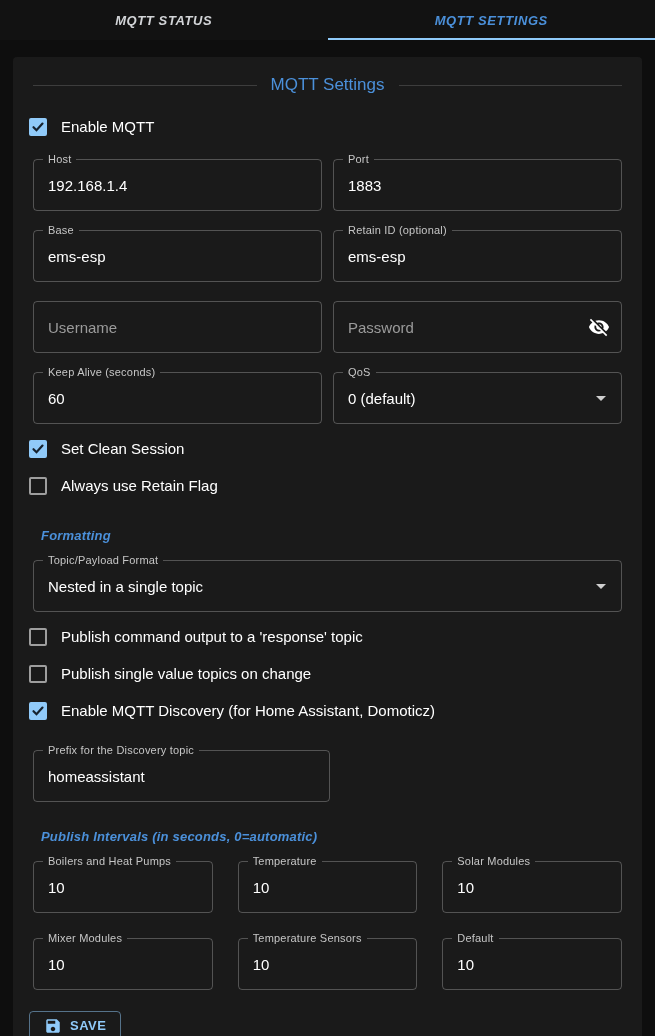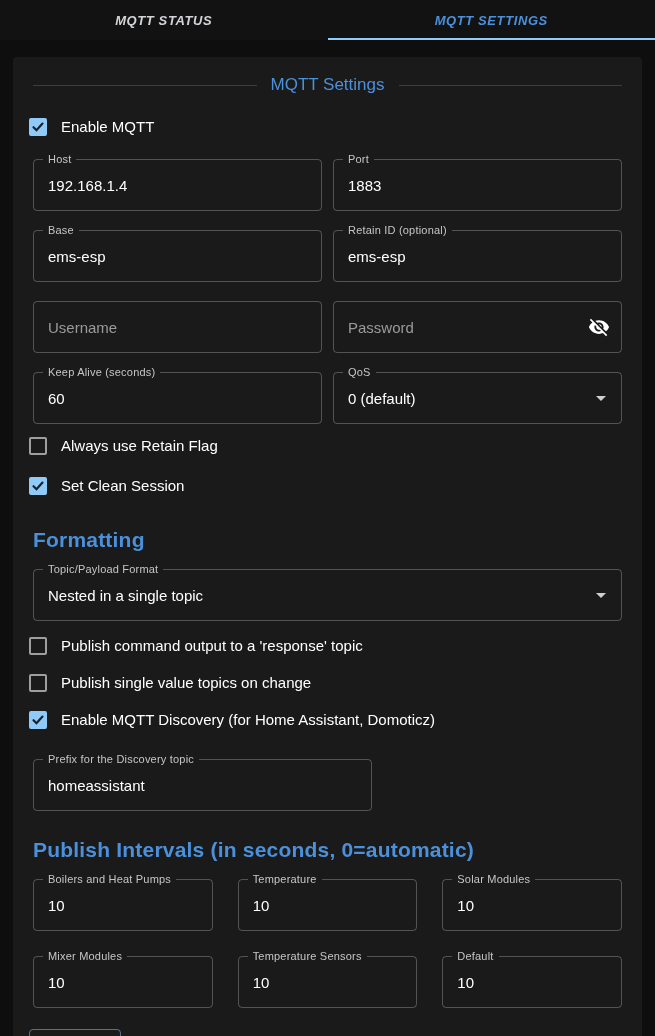--- a/index.html
+++ b/index.html
@@ -87,25 +87,26 @@
   }
 
   
   .mt17 { margin-top:17px; }
   .mt19 { margin-top:19px; }
   .mt16 { margin-top:16px; }
   .mt13 { margin-top:13px; }
   .mt24 { margin-top:24px; }
 
   .section-heading {
-    color:#4b90da; font-size:21px; font-weight:700; letter-spacing:.2px;
-    margin:27px 0 17px 0;
-  }
-
-  .half { width:339px; }
+    color:#4b90da; font-size:13px; font-weight:700; letter-spacing:.2px;
+    margin:27px 0 17px 8px;
+    font-style:italic;
+  }
+
+  .half { width:297px; }
 
   
   .save-btn {
     margin:21px 0 0 -4px;
     display:inline-flex; align-items:center; gap:8px;
     height:29px; padding:0 14px;
     background:transparent;
     border:1px solid rgba(144,202,249,.5); border-radius:4px;
     color:#90caf9; font-size:13px; font-weight:700; letter-spacing:.5px;
     font-family:"Liberation Sans", sans-serif; cursor:pointer;
@@ -186,34 +187,34 @@
     <div class="field select">
       <span class="field-label">QoS</span>
       <div class="field-value">0 (default)</div>
       <svg class="caret-icon" viewBox="0 0 24 24">
         <path fill="#cfcfcf" d="M7 10l5 5 5-5z"></path>
       </svg>
     </div>
   </div>
 
   
-  <label class="check-row mt13">
-    <span class="cb">
-      
-    </span>
-    <span class="cb-label">Always use Retain Flag</span>
-  </label>
-
   <label class="check-row mt16">
     <span class="cb checked">
       <svg width="14" height="14" viewBox="0 0 14 14">
         <path d="M2.5 7.2 L5.5 10.2 L11.5 3.6" stroke="#16222e" stroke-width="2.2" fill="none" stroke-linecap="round"></path>
       </svg>
     </span>
     <span class="cb-label">Set Clean Session</span>
+  </label>
+
+  <label class="check-row mt13">
+    <span class="cb">
+      
+    </span>
+    <span class="cb-label">Always use Retain Flag</span>
   </label>
 
   
   <div class="section-heading">Formatting</div>
 
   <div class="field select">
     <span class="field-label">Topic/Payload Format</span>
     <div class="field-value">Nested in a single topic</div>
     <svg class="caret-icon" viewBox="0 0 24 24">
       <path fill="#cfcfcf" d="M7 10l5 5 5-5z"></path>

